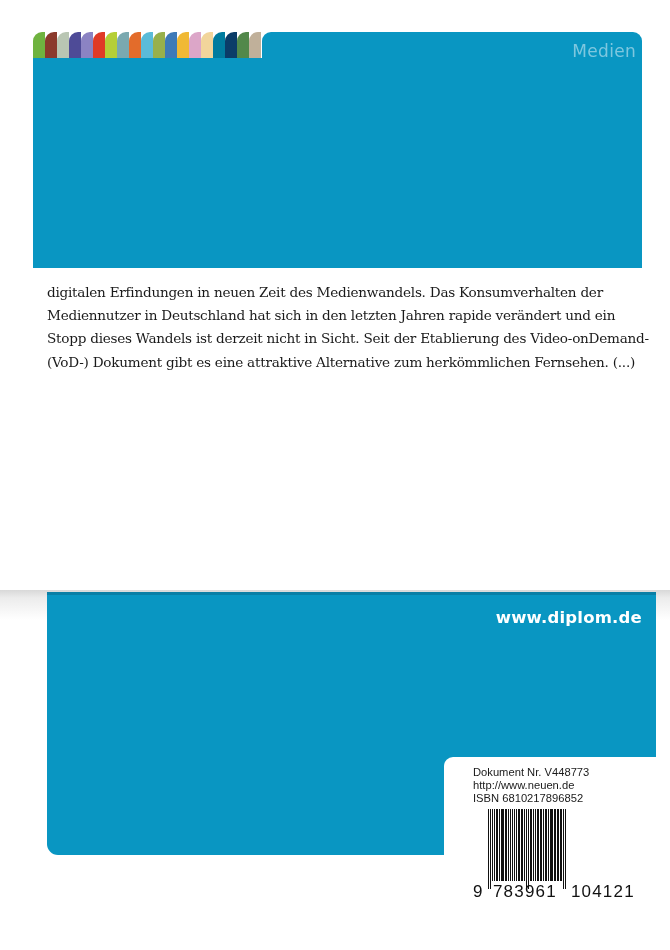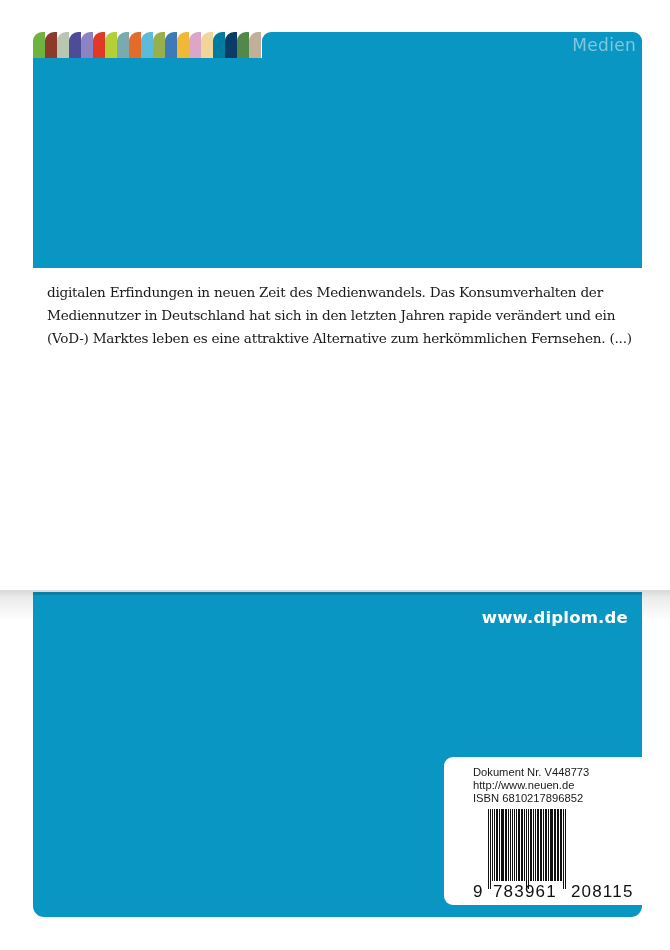--- a/index.html
+++ b/index.html
@@ -16,36 +16,36 @@
     }
     .top-blue-cap {
       position: absolute; left: 229px; top: 0; right: 0; height: 28px;
       background: #0996c2; border-top-left-radius: 9px; border-top-right-radius: 9px;
     }
     .top-blue {
       position: absolute; left: 0; top: 26px; right: 0; bottom: 0;
       background: #0996c2;
     }
     .category {
-      position: absolute; right: 6px; top: 3px;
+      position: absolute; right: 6px; top: 9px;
       font-family: "DejaVu Sans", sans-serif; font-size: 17px; color: #7ec7df;
       letter-spacing: 0.3px;
     }
     .blurb {
       position: absolute; left: 47px; top: 281px; width: 580px;
       font-family: "DejaVu Serif", serif; font-size: 13.6px; line-height: 23.2px;
       color: #1a1a1a; letter-spacing: -0.25px;
     }
     .blurb .line { display: block; white-space: nowrap; }
     .shadow-band {
       position: absolute; left: 0; top: 590px; width: 670px; height: 40px;
       background: linear-gradient(to bottom, #d8d8d8 0px, #ececec 8px, #ffffff 30px);
     }
     .bottom-box {
-      position: absolute; left: 33px; top: 592px; width: 609px; height: 325px;
+      position: absolute; left: 47px; top: 592px; width: 609px; height: 263px;
       background: #0996c2; border-bottom-left-radius: 11px; border-bottom-right-radius: 11px;
     }
     .bottom-box::before {
       content: ""; position: absolute; left: 0; right: 0; top: 0; height: 3px;
       background: #0a7fa6;
     }
     .publisher-url {
       position: absolute; right: 14px; top: 16px;
       font-family: "DejaVu Sans", sans-serif; font-weight: bold; font-size: 16.5px;
       color: #ffffff; letter-spacing: 0.2px;
@@ -100,21 +100,22 @@
     </div>
   <div class="top-blue-cap">
     <span class="category">Medien</span>
   </div>
   <div class="top-blue"></div>
 </div>
 
 <div class="blurb">
   <span class="line">digitalen Erfindungen in neuen Zeit des Medienwandels. Das Konsumverhalten der</span>
   <span class="line">Mediennutzer in Deutschland hat sich in den letzten Jahren rapide verändert und ein</span>
-  <span class="line">(VoD-) Marktes leben es eine attraktive Alternative zum herkömmlichen Fernsehen. (...)</span>
+  <span class="line">Stopp dieses Wandels ist derzeit nicht in Sicht. Seit der Etablierung des Video-onDemand-</span>
+  <span class="line">(VoD-) Dokument gibt es eine attraktive Alternative zum herkömmlichen Fernsehen. (...)</span>
 </div>
 
 <div class="shadow-band"></div>
 
 <div class="bottom-box">
   <span class="publisher-url">www.diplom.de</span>
 </div>
 
 <div class="isbn-box">
   <div class="isbn-meta">
@@ -184,15 +185,15 @@
       <div class="gap" style="width: 1px;"></div>
       <div class="bar" style="width: 2px;"></div>
       <div class="gap" style="width: 1px;"></div>
       <div class="bar long" style="width: 1px;"></div>
       <div class="gap" style="width: 1px;"></div>
       <div class="bar long" style="width: 1px;"></div>
     </div>
   <div class="barcode-digits">
     <span style="width:14px">9</span>
     <span style="width:72px">783961</span>
-    <span>208115</span>
+    <span>104121</span>
   </div>
 </div>
 
 </body></html>

